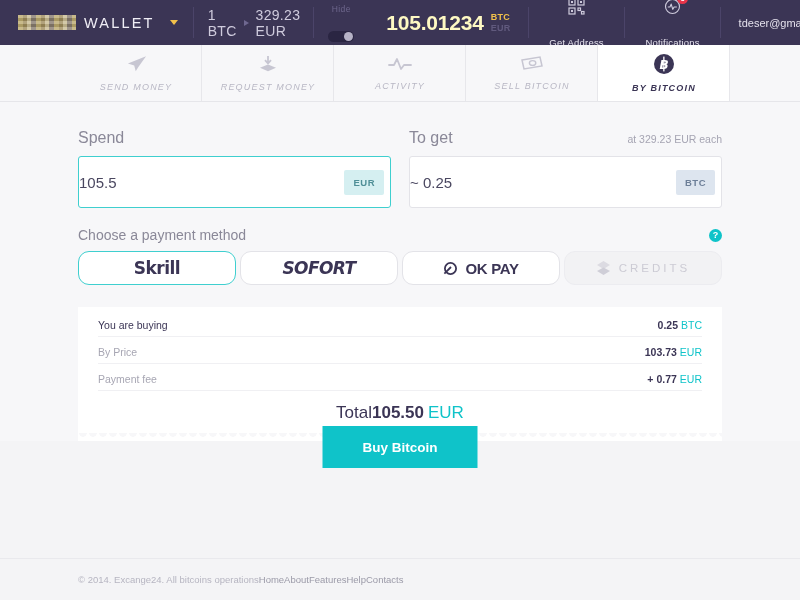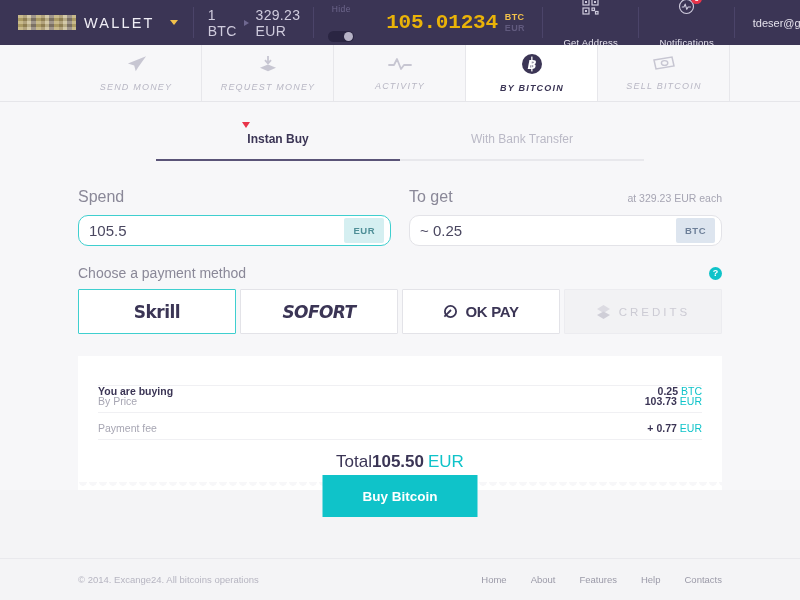--- a/index.html
+++ b/index.html
@@ -54,21 +54,21 @@
   .toggle {
     width: 26px; height: 11px; border-radius: 6px; background: #2a2542;
     position: relative;
   }
   .toggle .knob {
     position: absolute; right: 1px; top: 1px;
     width: 9px; height: 9px; border-radius: 50%; background: #b6b2c6;
   }
   .balance-cell { gap: 7px; padding: 0 18px; }
   .balance-num {
-    font-size: 21px; font-weight: bold; color: #eab308; letter-spacing: -.2px; font-family: Liberation Mono, monospace;
+    font-size: 21px; font-weight: bold; color: #fef9c3; letter-spacing: -.2px;
   }
   .balance-units { display: flex; flex-direction: column; line-height: 1.12; }
   .balance-units .u1 { font-size: 9px; font-weight: bold; color: #f2c14b; letter-spacing: .3px; }
   .balance-units .u2 { font-size: 9px; font-weight: bold; color: #615a7e; letter-spacing: .3px; }
 
   .action-cell {
     flex-direction: column; justify-content: center; gap: 18px;
     padding: 0 20px; min-width: 96px;
   }
   .action-cell .lbl { font-size: 9.5px; color: #e6e3ee; letter-spacing: .2px; }
@@ -128,23 +128,23 @@
   .formwrap { padding: 27px 78px 0 78px; }
   .row { display: flex; gap: 18px; }
   .field { flex: 1; }
   .field-head {
     display: flex; justify-content: space-between; align-items: baseline;
     margin-bottom: 9px;
   }
   .field-label { font-size: 16px; color: #8a8898; }
   .field-note { font-size: 10.5px; color: #a6a5b3; }
   .inputbox {
-    height: 31px; background: #fff; border: 1px solid #e3e3e8;
-    border-radius: 10px; display: flex; align-items: center;
-    padding: 0 6px 0 10px; justify-content: space-between;
+    height: 52px; background: #fff; border: 1px solid #e3e3e8;
+    border-radius: 3px; display: flex; align-items: center;
+    padding: 0 6px 0 0; justify-content: space-between;
   }
   .inputbox.focused { border: 1px solid #3fcfcf; }
   .inputval { font-size: 15px; color: #4a4760; }
   .unit-badge {
     font-size: 9.5px; font-weight: bold; letter-spacing: .5px;
     padding: 7px 9px; border-radius: 2px;
   }
   .unit-eur { background: #d5eff1; color: #4f8f97; }
   .unit-btc { background: #dde5ef; color: #6d7f98; }
 
@@ -153,22 +153,22 @@
     margin: 19px 0 8px 0;
   }
   .pm-label { font-size: 14px; color: #8a8898; }
   .help-icon {
     width: 13px; height: 13px; border-radius: 50%; background: #0fc3c9;
     color: #fff; font-size: 9px; font-weight: bold;
     display: flex; align-items: center; justify-content: center;
   }
   .pm-row { display: flex; gap: 4px; }
   .pm {
-    flex: 1; height: 45px; background: #fff; border: 1px solid #e3e3e8;
-    border-radius: 1px; display: flex; align-items: center; justify-content: center;
+    flex: 1; height: 34px; background: #fff; border: 1px solid #e3e3e8;
+    border-radius: 11px; display: flex; align-items: center; justify-content: center;
   }
   .pm.selected { border: 1px solid #3fcfcf; }
   .pm.disabled { background: #f2f2f4; border-color: #ececf0; }
   .brand-skrill {
     font-size: 17px; font-weight: bold; color: #3b3555;
     font-family: "DejaVu Sans", sans-serif; letter-spacing: -.5px;
   }
   .brand-sofort {
     font-size: 17px; font-weight: bold; color: #3b3555;
     font-style: italic; letter-spacing: -.6px;
@@ -188,21 +188,21 @@
   .summary {
     background: #fff; padding: 0 20px;
   }
   .sline {
     display: flex; justify-content: space-between; align-items: baseline;
     height: 27px; border-bottom: 1px solid #f0f0f3;
     padding-top: 9px;
   }
   .sline:first-child { padding-top: 12px; height: 30px; }
   .sname { font-size: 10.5px; color: #a7a6b3; }
-  .sline.first .sname { color: #3b3555; font-weight: bold; margin-top: 17px; }
+  .sline.first .sname { color: #3b3555; font-weight: normal; }
   .sval { font-size: 10.5px; }
   .sval b { color: #3b3555; font-weight: bold; }
   .sval .cur { color: #0fc3c9; margin-left: 3px; font-weight: normal; }
   .total-line {
     display: flex; justify-content: center; align-items: center;
     height: 42px; padding-top: 2px;
   }
   .total-name { font-size: 17px; color: #3b3555; }
   .total-val { font-size: 17px; color: #3b3555; font-weight: bold; }
   .total-val .cur { color: #0fc3c9; font-weight: normal; margin-left: 4px; }
@@ -221,25 +221,25 @@
     display: flex; align-items: center; justify-content: center;
     border: none; cursor: pointer;
     font-family: "Liberation Sans", sans-serif;
   }
 
   
   .footer {
     position: absolute; bottom: 0; left: 0;
     width: 800px; height: 42px;
     border-top: 1px solid #e9e9ed;
-    display: flex; align-items: center; justify-content: space-between;
+    display: flex; align-items: center; 
     padding: 0 78px;
   }
   .copyright { font-size: 9.5px; color: #b6b5c1; }
-  .flinks { display: flex; gap: 24px; }
+  .flinks { display: flex; }
   .flink { font-size: 9.5px; color: #9b9aa8; text-decoration: none; }
 </style>
 </head>
 <body>
 
 <div class="topbar">
 
   <div class="tb-cell logo-cell tb-sep">
     <span class="logo-mark"></span>
     <span class="logo-text">WALLET</span>
@@ -327,49 +327,44 @@
 
   <div class="navtab">
     <span>
       <svg width="24" height="16" viewBox="0 0 24 16">
           <polyline points="1,9 6,9 9,3 13,13 16,9 23,9" fill="none" stroke="#c7c6d2" stroke-width="1.8" stroke-linejoin="round" stroke-linecap="round"></polyline>
         </svg>
     </span>
     <span class="tlabel">ACTIVITY</span>
   </div>
 
+  <div class="navtab">
+    <span>
+      <svg width="24" height="17" viewBox="0 0 24 17">
+        <path d="M2 5 L20 2 L22 11 L4 14 Z" fill="none" stroke="#c7c6d2" stroke-width="1.5"></path>
+        <ellipse cx="12.6" cy="8" rx="3.2" ry="2.4" fill="none" stroke="#c7c6d2" stroke-width="1.4"></ellipse>
+      </svg>
+    </span>
+    <span class="tlabel">SELL BITCOIN</span>
+  </div>
+
   <div class="navtab active">
     <span>
       <svg width="20" height="20" viewBox="0 0 20 20">
         <circle cx="10" cy="10" r="10" fill="#3b3555"></circle>
         <text x="10" y="14.5" font-family="DejaVu Sans, sans-serif" font-size="12" font-weight="bold" fill="#fff" text-anchor="middle">B</text>
         <rect x="9.2" y="2.6" width="1.3" height="14.8" fill="#fff"></rect>
       </svg>
     </span>
     <span class="tlabel">BY BITCOIN</span>
   </div>
-
-  <div class="navtab">
-    <span>
-      <svg width="24" height="17" viewBox="0 0 24 17">
-        <path d="M2 5 L20 2 L22 11 L4 14 Z" fill="none" stroke="#c7c6d2" stroke-width="1.5"></path>
-        <ellipse cx="12.6" cy="8" rx="3.2" ry="2.4" fill="none" stroke="#c7c6d2" stroke-width="1.4"></ellipse>
-      </svg>
-    </span>
-    <span class="tlabel">SELL BITCOIN</span>
-  </div>
 </div>
 
 <div class="content">
 
-  <div class="subtabs">
-    <span class="cursor-mark"></span>
-    <div class="subtab active">Instan Buy</div>
-    <div class="subtab inactive">With Bank Transfer</div>
-  </div>
 
   <div class="formwrap">
 
     <div class="row">
 
       <div class="field">
         <div class="field-head">
           <span class="field-label">Spend</span>
         </div>
         <div class="inputbox focused">

